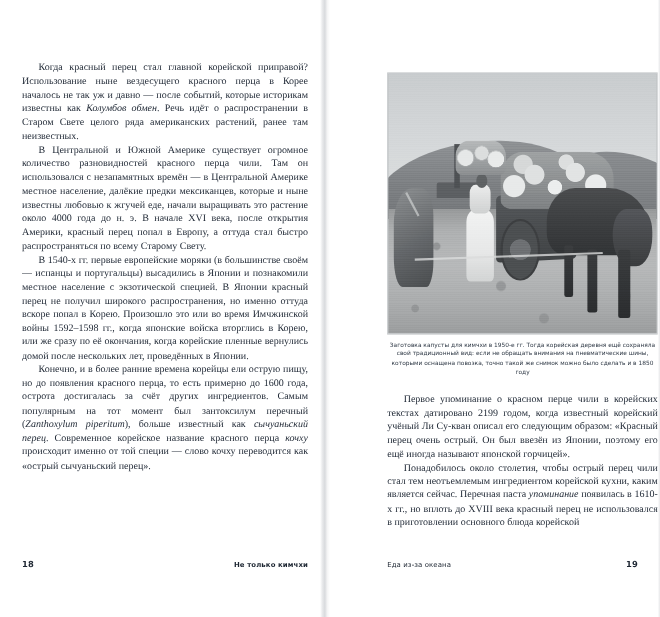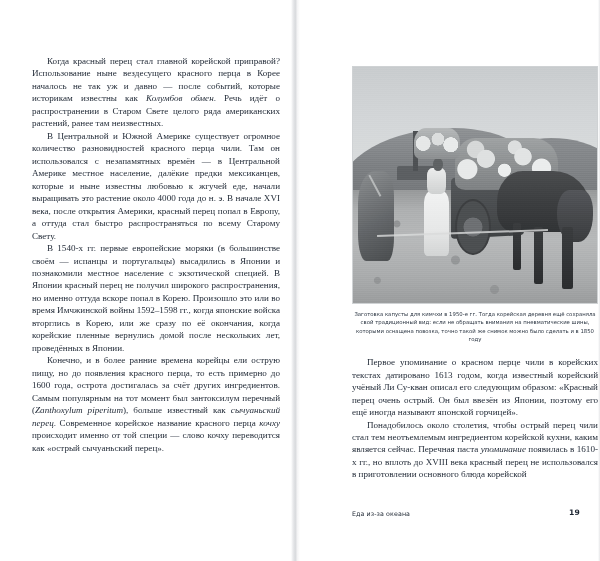--- a/index.html
+++ b/index.html
@@ -13,21 +13,20 @@
     font-family: "Liberation Serif", "DejaVu Serif", serif;
     color: #1b2430;
     overflow: hidden;
     position: relative;
   }
   .spread {
     position: absolute;
     inset: 0;
     display: flex;
     background: #ffffff;
-    padding-left: 12px;
   }
   .page {
     position: relative;
     width: 300px;
     height: 561px;
     background: #ffffff;
     box-sizing: border-box;
   }
   .page-left {
     padding: 55px 20px 0 20px;
@@ -343,20 +342,24 @@
 <div class="spread">
 
   <div class="page page-left">
     <div class="body-text">
       <p id="lp1"><span>Когда красный перец стал главной корейской приправой? Использование ныне вездесущего красного перца в Корее началось не так уж и давно — после событий, которые историкам известны как </span><i>Колумбов обмен</i><span>. Речь идёт о распространении в Старом Свете целого ряда американских растений, ранее там неизвестных.</span></p>
       <p id="lp2"><span>В Центральной и Южной Америке существует огромное количество разновидностей красного перца чили. Там он использовался с незапамятных времён — в Центральной Америке местное население, далёкие предки мексиканцев, которые и ныне известны любовью к жгучей еде, начали выращивать это растение около 4000 года до н. э. В начале XVI века, после открытия Америки, красный перец попал в Европу, а оттуда стал быстро распространяться по всему Старому Свету.</span></p>
       <p id="lp3"><span>В 1540-х гг. первые европейские моряки (в большинстве своём — испанцы и португальцы) высадились в Японии и познакомили местное население с экзотической специей. В Японии красный перец не получил широкого распространения, но именно оттуда вскоре попал в Корею. Произошло это или во время Имчжинской войны 1592–1598 гг., когда японские войска вторглись в Корею, или же сразу по её окончания, когда корейские пленные вернулись домой после нескольких лет, проведённых в Японии.</span></p>
       <p id="lp4"><span>Конечно, и в более ранние времена корейцы ели острую пищу, но до появления красного перца, то есть примерно до 1600 года, острота достигалась за счёт других ингредиентов. Самым популярным на тот момент был зантоксилум перечный (</span><i>Zanthoxylum piperitum</i><span>), больше известный как </span><i>сычуаньский перец</i><span>. Современное корейское название красного перца </span><i>кочху</i><span> происходит именно от той специи — слово кочху переводится как «острый сычуаньский перец».</span></p>
     </div>
 
+    <div class="footer">
+      <div class="folio folio-left">18</div>
+      <div class="runhead runhead-left">Не только кимчхи</div>
+    </div>
   </div>
 
   <div class="page page-right">
 
     <div class="photo-wrap">
       <div class="photo">
         <div class="sky"></div>
         <div class="hill"></div>
         <div class="hill2"></div>
         <div class="chimney-base"></div>
@@ -378,21 +381,21 @@
         <div class="basket"></div>
         <div class="rope"></div>
         <div class="rope2"></div>
         <div class="grain"></div>
       </div>
     </div>
 
     <div class="caption">Заготовка капусты для кимчхи в 1950-е гг. Тогда корейская деревня ещё сохраняла свой традиционный вид: если не обращать внимания на пневматические шины, которыми оснащена повозка, точно такой же снимок можно было сделать и в 1850 году</div>
 
     <div class="body-text right-body">
-      <p id="rp1"><span>Первое упоминание о красном перце чили в корейских текстах датировано 1613 годом, когда известный корейский учёный Ли Су-кван описал его следующим образом: «Красный перец очень острый. Он был ввезён из Японии, поэтому его ещё иногда называют японской горчицей».</span></p>
+      <p id="rp1"><span>Первое упоминание о красном перце чили в корейских текстах датировано 2199 годом, когда известный корейский учёный Ли Су-кван описал его следующим образом: «Красный перец очень острый. Он был ввезён из Японии, поэтому его ещё иногда называют японской горчицей».</span></p>
       <p id="rp2"><span>Понадобилось около столетия, чтобы острый перец чили стал тем неотъемлемым ингредиентом корейской кухни, каким является сейчас. Перечная паста </span><i>упоминание</i><span> появилась в 1610-х гг., но вплоть до XVIII века красный перец не использовался в приготовлении основного блюда корейской</span></p>
     </div>
 
     <div class="footer">
       <div class="runhead runhead-right">Еда из-за океана</div>
       <div class="folio folio-right">19</div>
     </div>
   </div>
 
   <div class="gutter"></div>

